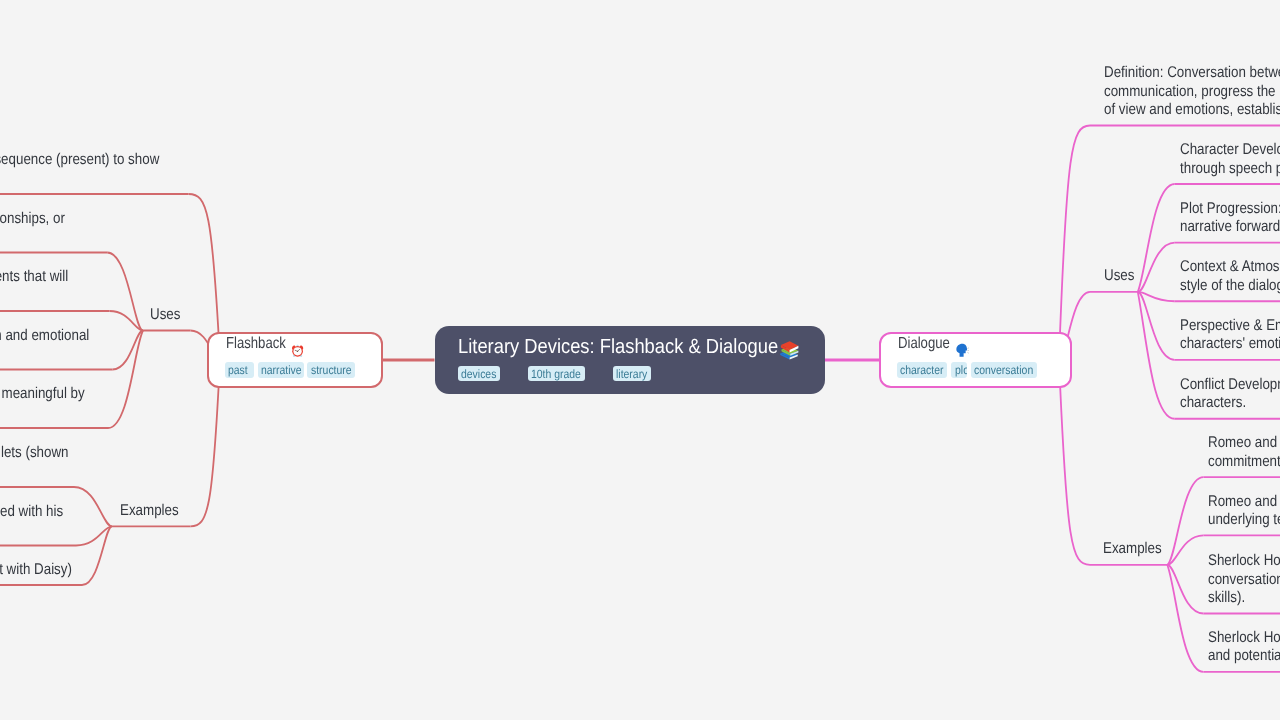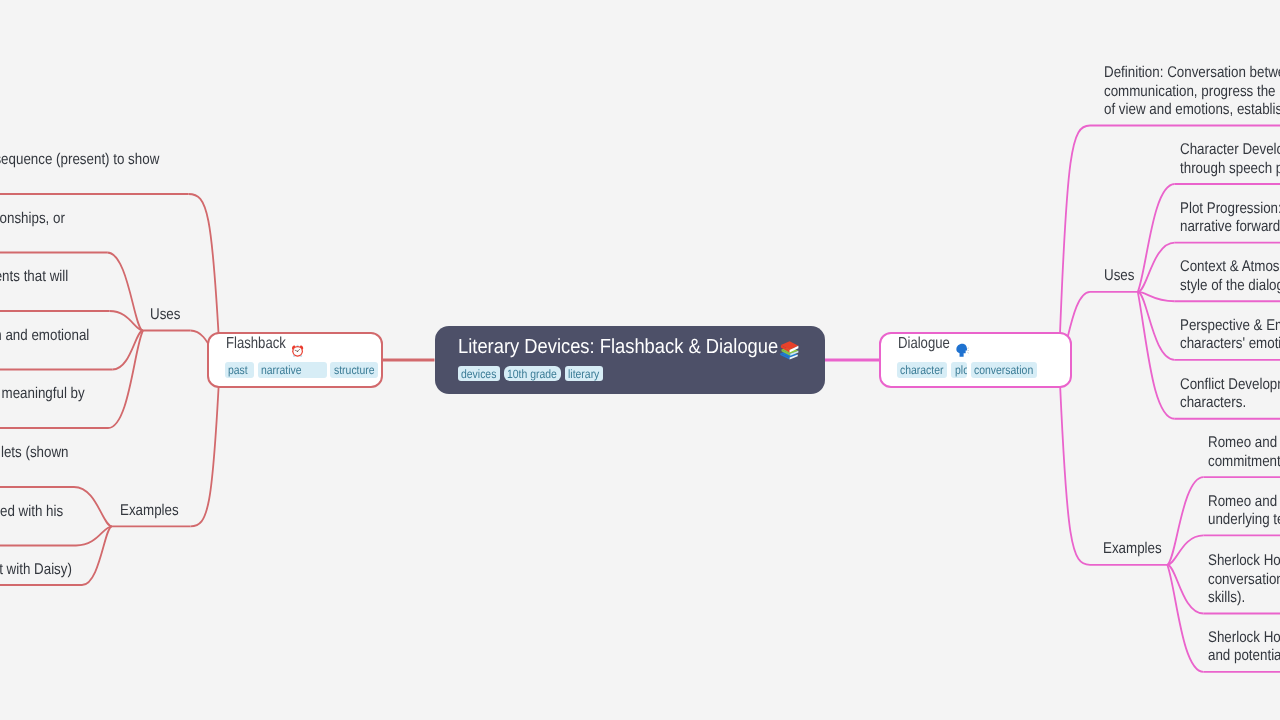--- a/index.html
+++ b/index.html
@@ -108,25 +108,25 @@
     <div class="tline" style="left: 1208.3px; top: 453.7px;">commitment.</div>
     <div class="tline" style="left: 1208.3px; top: 493.6px;">Romeo and Juliet: Arguments between the families reveal the</div>
     <div class="tline" style="left: 1208.3px; top: 511.9px;">underlying tension.</div>
     <div class="tline" style="left: 1208.3px; top: 553.4px;">Sherlock Holmes: Holmes and Watson's</div>
     <div class="tline" style="left: 1208.3px; top: 571.7px;">conversations reveal deduction (and observation</div>
     <div class="tline" style="left: 1208.3px; top: 590px;">skills).</div>
     <div class="tline" style="left: 1208.3px; top: 630.1px;">Sherlock Holmes: Exchanges with clients expose motives</div>
     <div class="tline" style="left: 1208.3px; top: 648.4px;">and potential suspects.</div>
     <div id="root" style="left: 434.5px; top: 326px; width: 390px; height: 68px; background: rgb(77, 80, 104); border-radius: 14px;"></div>
     <div id="root-title" style="left: 458.2px; top: 337.2px;">Literary Devices: Flashback &amp; Dialogue</div>
-    <div class="tagrow" style="left: 458px; top: 365.6px;">
+    <div class="tagrow" style="left: 458px; top: 365.6px; gap: 24px;">
       <span class="tag" style="width: 42.1981px;">
         <i>devices</i>
       </span>
-      <span class="tag" style="width: 56.7298px; border-radius: 6px;">
+      <span class="tag" style="width: 56.7298px;">
         <i>10th grade</i>
       </span>
       <span class="tag" style="width: 38.1336px;">
         <i>literary</i>
       </span>
     </div>
     <div class="emoji" style="left: 779.3px; top: 340.3px; width: 20px; height: 20px;"><svg viewBox="0 0 64 64" width="20" height="20">
         <path d="M4 42 L30 34 L60 46 L34 56 Z" fill="#1f78d1"></path>
         <path d="M4 42 L4 48 L34 62 L34 56 Z" fill="#1f78d1"></path>
         <path d="M34 56 L60 46 L60 52 L34 62 Z" fill="#eaf6fb"></path>
@@ -136,21 +136,21 @@
         <path d="M6 16 L34 4 L62 18 L34 32 Z" fill="#e8412a"></path>
         <path d="M6 16 L6 24 L34 40 L34 32 Z" fill="#e8412a"></path>
         <path d="M34 32 L62 18 L62 26 L34 40 Z" fill="#ffffff"></path>
       </svg></div>
     <div class="card" style="left: 207px; top: 332px; width: 175.5px; height: 55.5px; border: 2.6px solid rgb(210, 105, 108); border-radius: 12px;"></div>
     <div class="card-title" style="left: 225.9px; top: 336.4px;">Flashback</div>
     <div class="tagrow" style="left: 224.9px; top: 362.2px;">
       <span class="tag" style="width: 29px;">
         <i>past</i>
       </span>
-      <span class="tag" style="width: 69px;">
+      <span class="tag" style="width: 46px;">
         <i>narrative</i>
       </span>
       <span class="tag" style="width: 47.4181px;">
         <i>structure</i>
       </span>
     </div>
     <div class="card" style="left: 879px; top: 331.5px; width: 193px; height: 56px; border: 2.6px solid rgb(234, 99, 204); border-radius: 12px;"></div>
     <div class="card-title" style="left: 898px; top: 336px;">Dialogue</div>
     <div class="tagrow" style="left: 897px; top: 362.2px;">
       <span class="tag" style="width: 50.3272px; text-align: right;">

